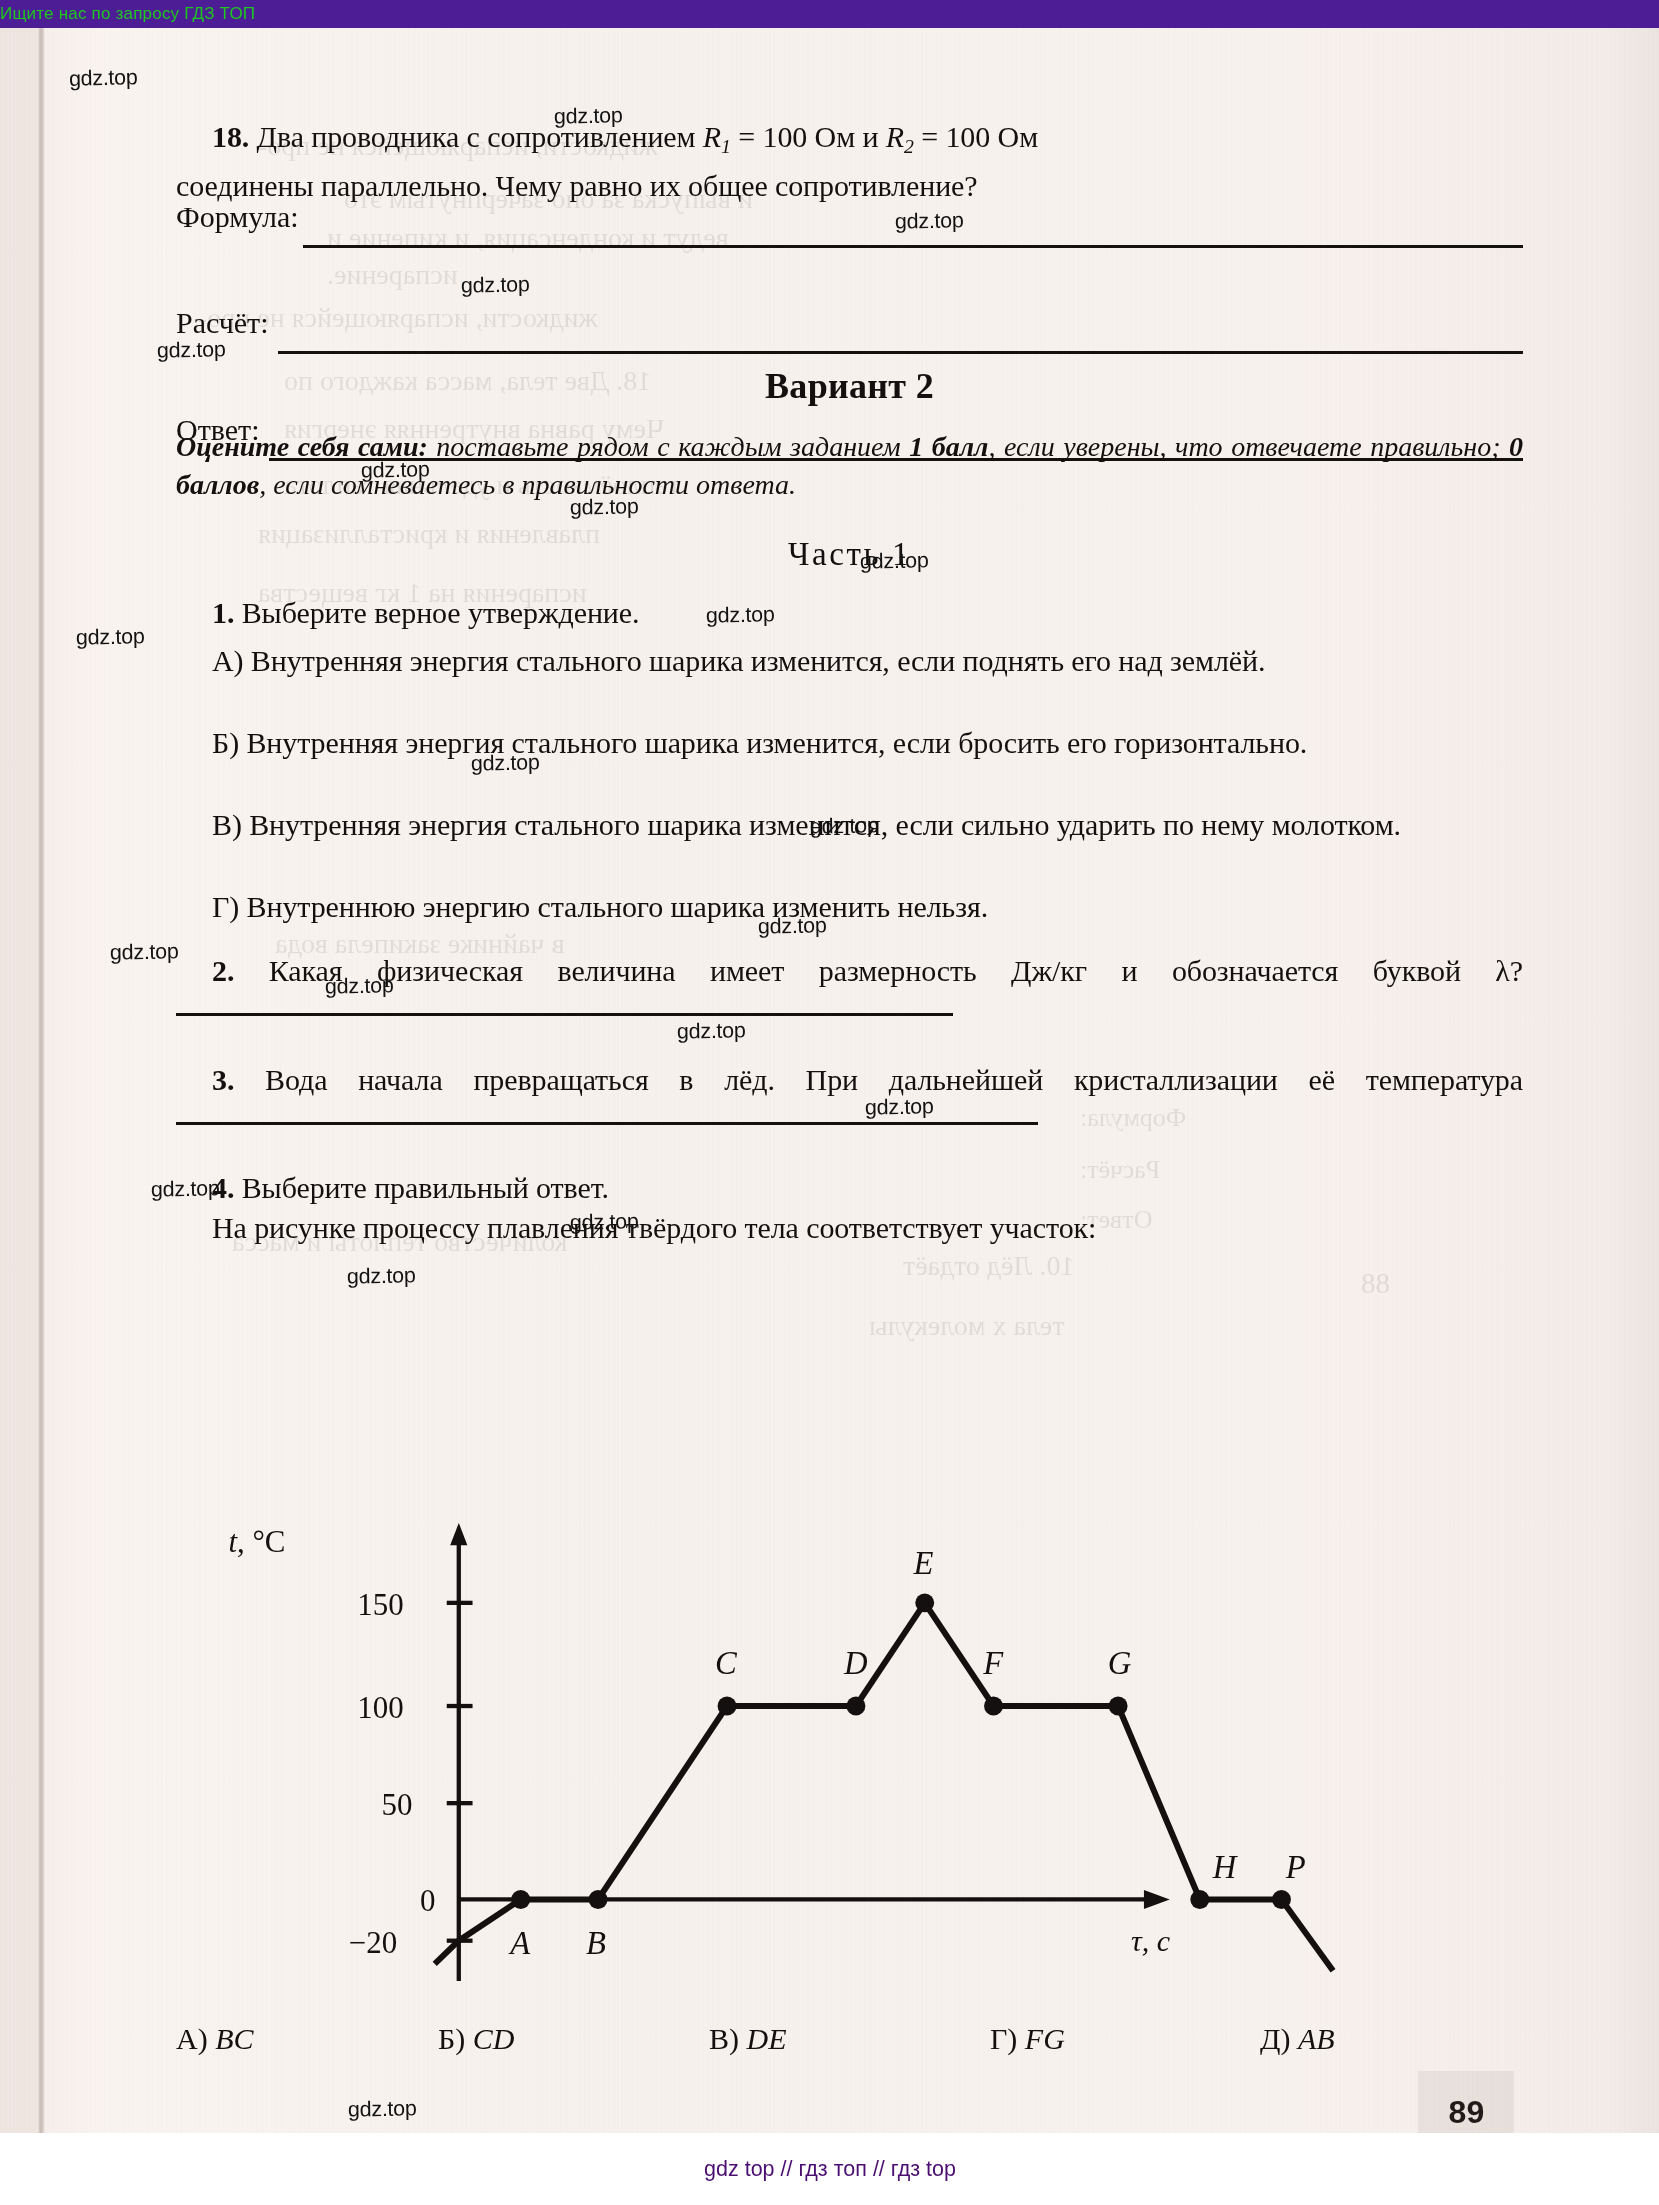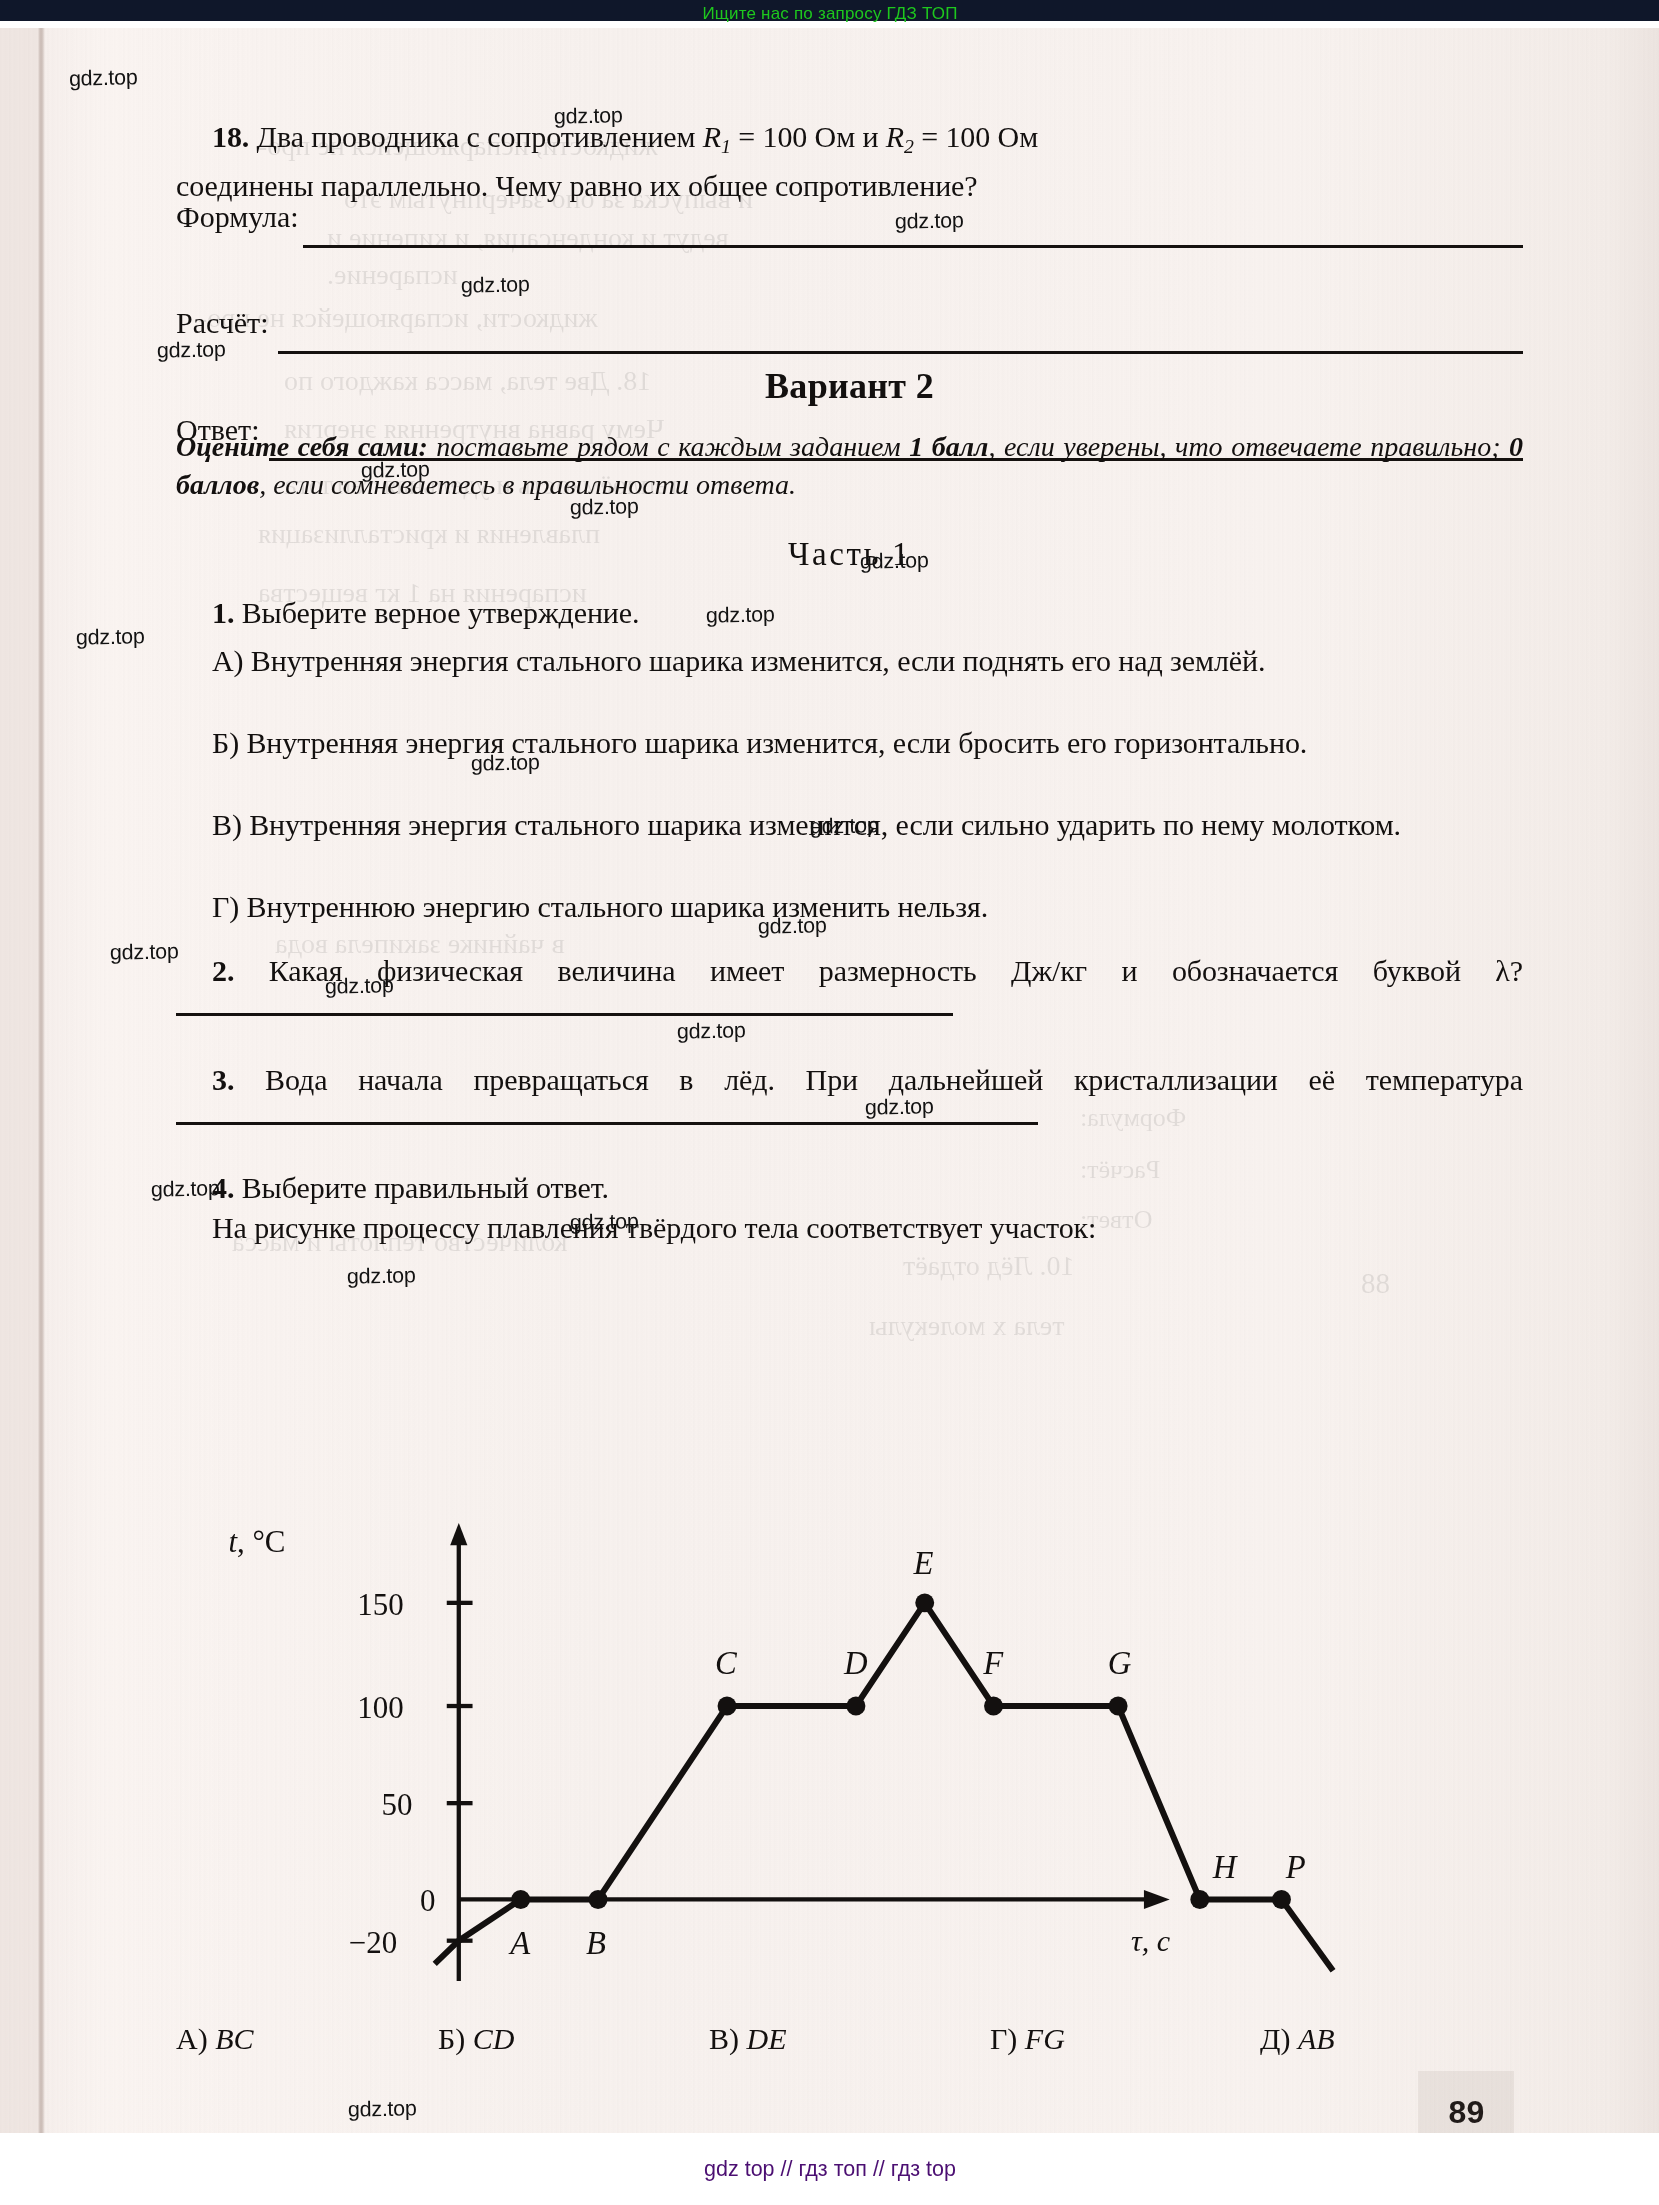--- a/index.html
+++ b/index.html
@@ -14,23 +14,22 @@
     position: relative;
     font-family: "Liberation Serif", "DejaVu Serif", serif;
     overflow: hidden;
   }
 
   
   .promo-banner {
     position: absolute;
     left: 0; top: 0;
     width: 1660px;
-    height: 21px;
-    background: #0f172a;
-    text-align: center;
+    height: 28px;
+    background: #4c1d95;
     line-height: 28px;
     color: #1ec81e;
     font-family: "Liberation Sans", sans-serif;
     font-size: 17px;
     letter-spacing: 0.2px;
     white-space: nowrap;
   }
 
   
   .page-scan {

